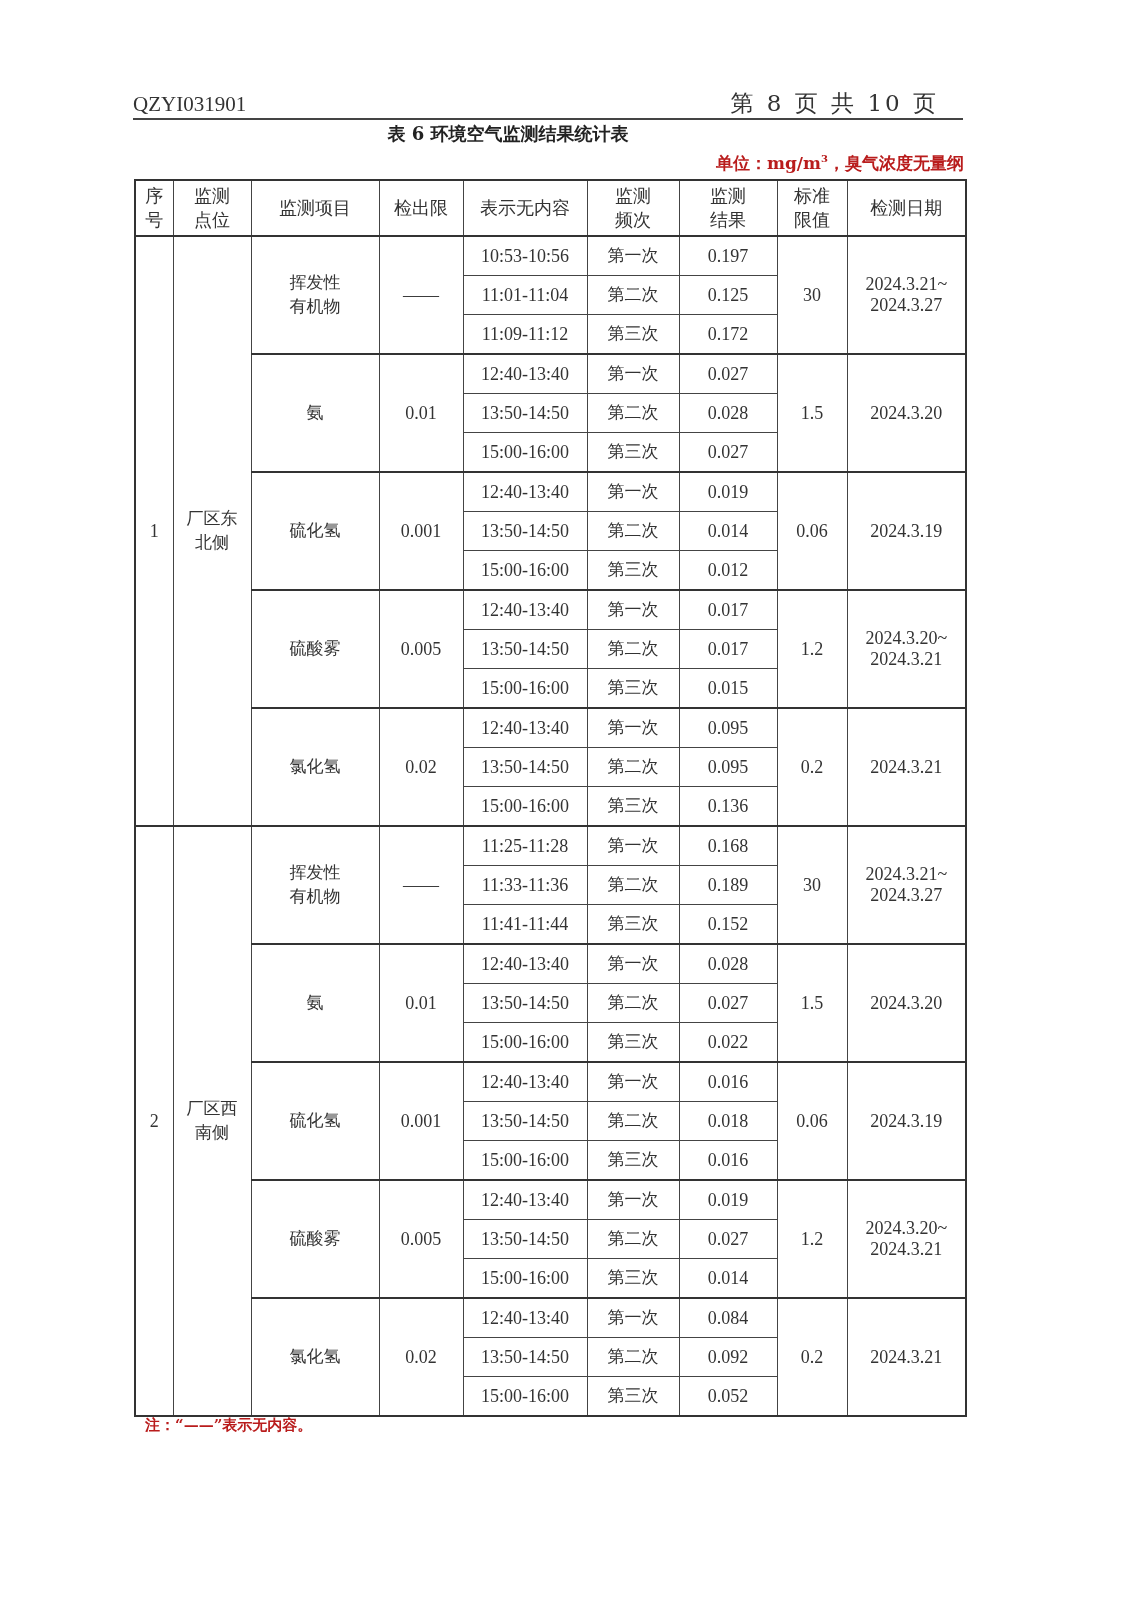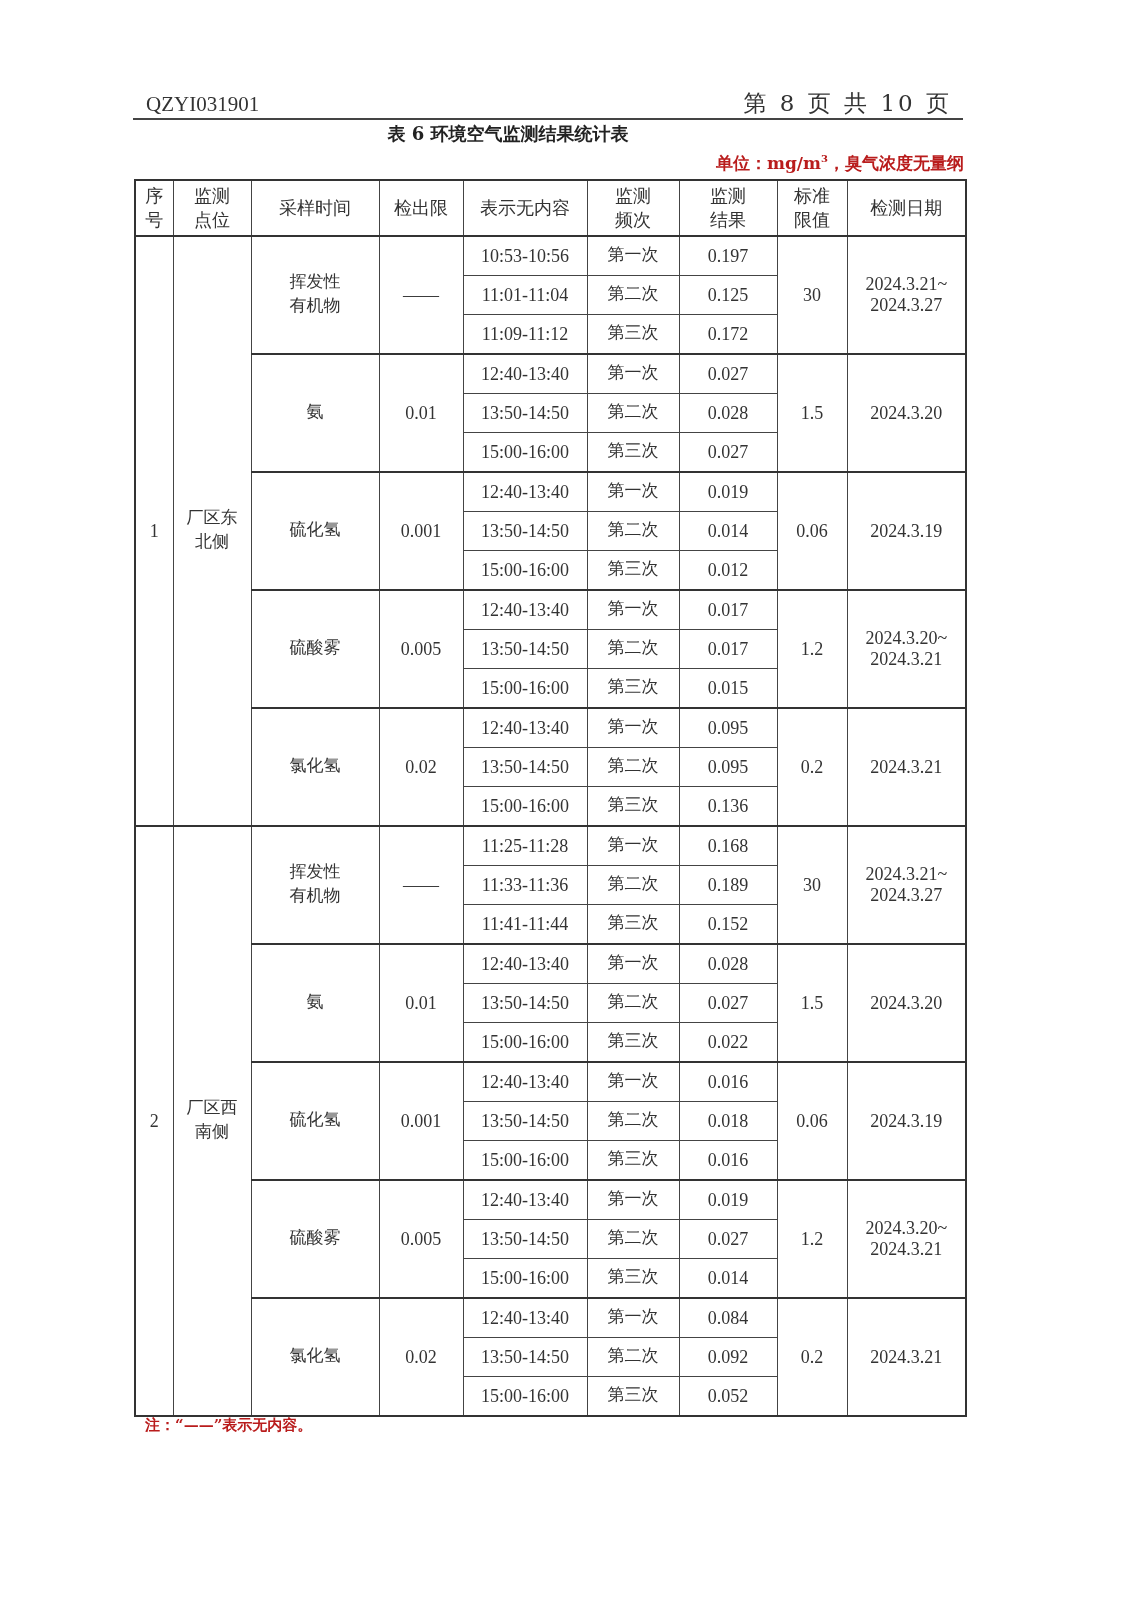--- a/index.html
+++ b/index.html
@@ -1,30 +1,30 @@
 <!DOCTYPE html>
 <html><head>
 <meta charset="utf-8">
 <style>
   html, body { margin: 0; padding: 0; background: #ffffff; }
   body { width: 1122px; height: 1600px; position: relative; overflow: hidden;
          font-family: "DejaVu Serif", "Liberation Serif", serif; color: #2a2a2a; }
-  .hdr { position: absolute; left: 146px; top: 88px; width: 828px; height: 30px; }
+  .hdr { position: absolute; left: 133px; top: 88px; width: 828px; height: 30px; }
   .doc-id { position: absolute; left: 0; top: 4px; font-family: "Liberation Serif", serif; font-size: 21px; color: #333; }
   .page-no { position: absolute; right: 22px; top: 0; font-size: 23px; color: #333; letter-spacing: 3px; }
   .hdr-rule { position: absolute; left: 133px; top: 118px; width: 830px; height: 2px; background: #444; }
   .title { position: absolute; left: 0; width: 1016px; top: 122px; text-align: center; font-size: 18px; font-weight: bold; color: #222; }
   .unit { position: absolute; right: 158px; top: 152px; font-size: 17px; font-weight: bold; color: #b91c1c; }
   .unit sup { font-size: 10px; }
   table { position: absolute; left: 134px; top: 179px; width: 831px; border-collapse: collapse;
           border: 2.5px solid #333; font-size: 18px; table-layout: fixed; }
   td, th { border: 1.5px solid #444; text-align: center; vertical-align: middle; padding: 0; font-weight: normal; color: #333; }
   th { height: 54px; font-size: 18px; line-height: 24px; }
   td { height: 38px; font-family: "Liberation Serif", serif; }
-  td.cn { font-family: Liberation Mono, monospace; font-size: 17px; line-height: 24px; }
+  td.cn { font-family: Liberation Serif, serif; font-size: 17px; line-height: 24px; }
   tr.group-start td { border-top: 2.5px solid #333; }
   .note { position: absolute; left: 145px; top: 1416px; font-size: 15px; font-weight: bold; color: #b91c1c; }
 </style>
 </head>
 <body>
 
 <div class="hdr">
   <span class="doc-id">QZYI031901</span>
   <span class="page-no">第 8 页 共 10 页</span>
 </div>
@@ -42,21 +42,21 @@
     <col style="width:124px">
       <col style="width:92px">
       <col style="width:98px">
       <col style="width:70px">
       <col style="width:119px">
   </colgroup>
   <thead>
       <tr id="head-row">
         <th>序<br>号</th>
         <th>监测<br>点位</th>
-        <th>采样时间</th>
+        <th>监测项目</th>
         <th>检出限</th>
         <th>表示无内容</th>
         <th>监测<br>频次</th>
         <th>监测<br>结果</th>
         <th>标准<br>限值</th>
         <th>检测日期</th>
       </tr>
     </thead>
   <tbody id="tbody">
       <tr class="group-start">

